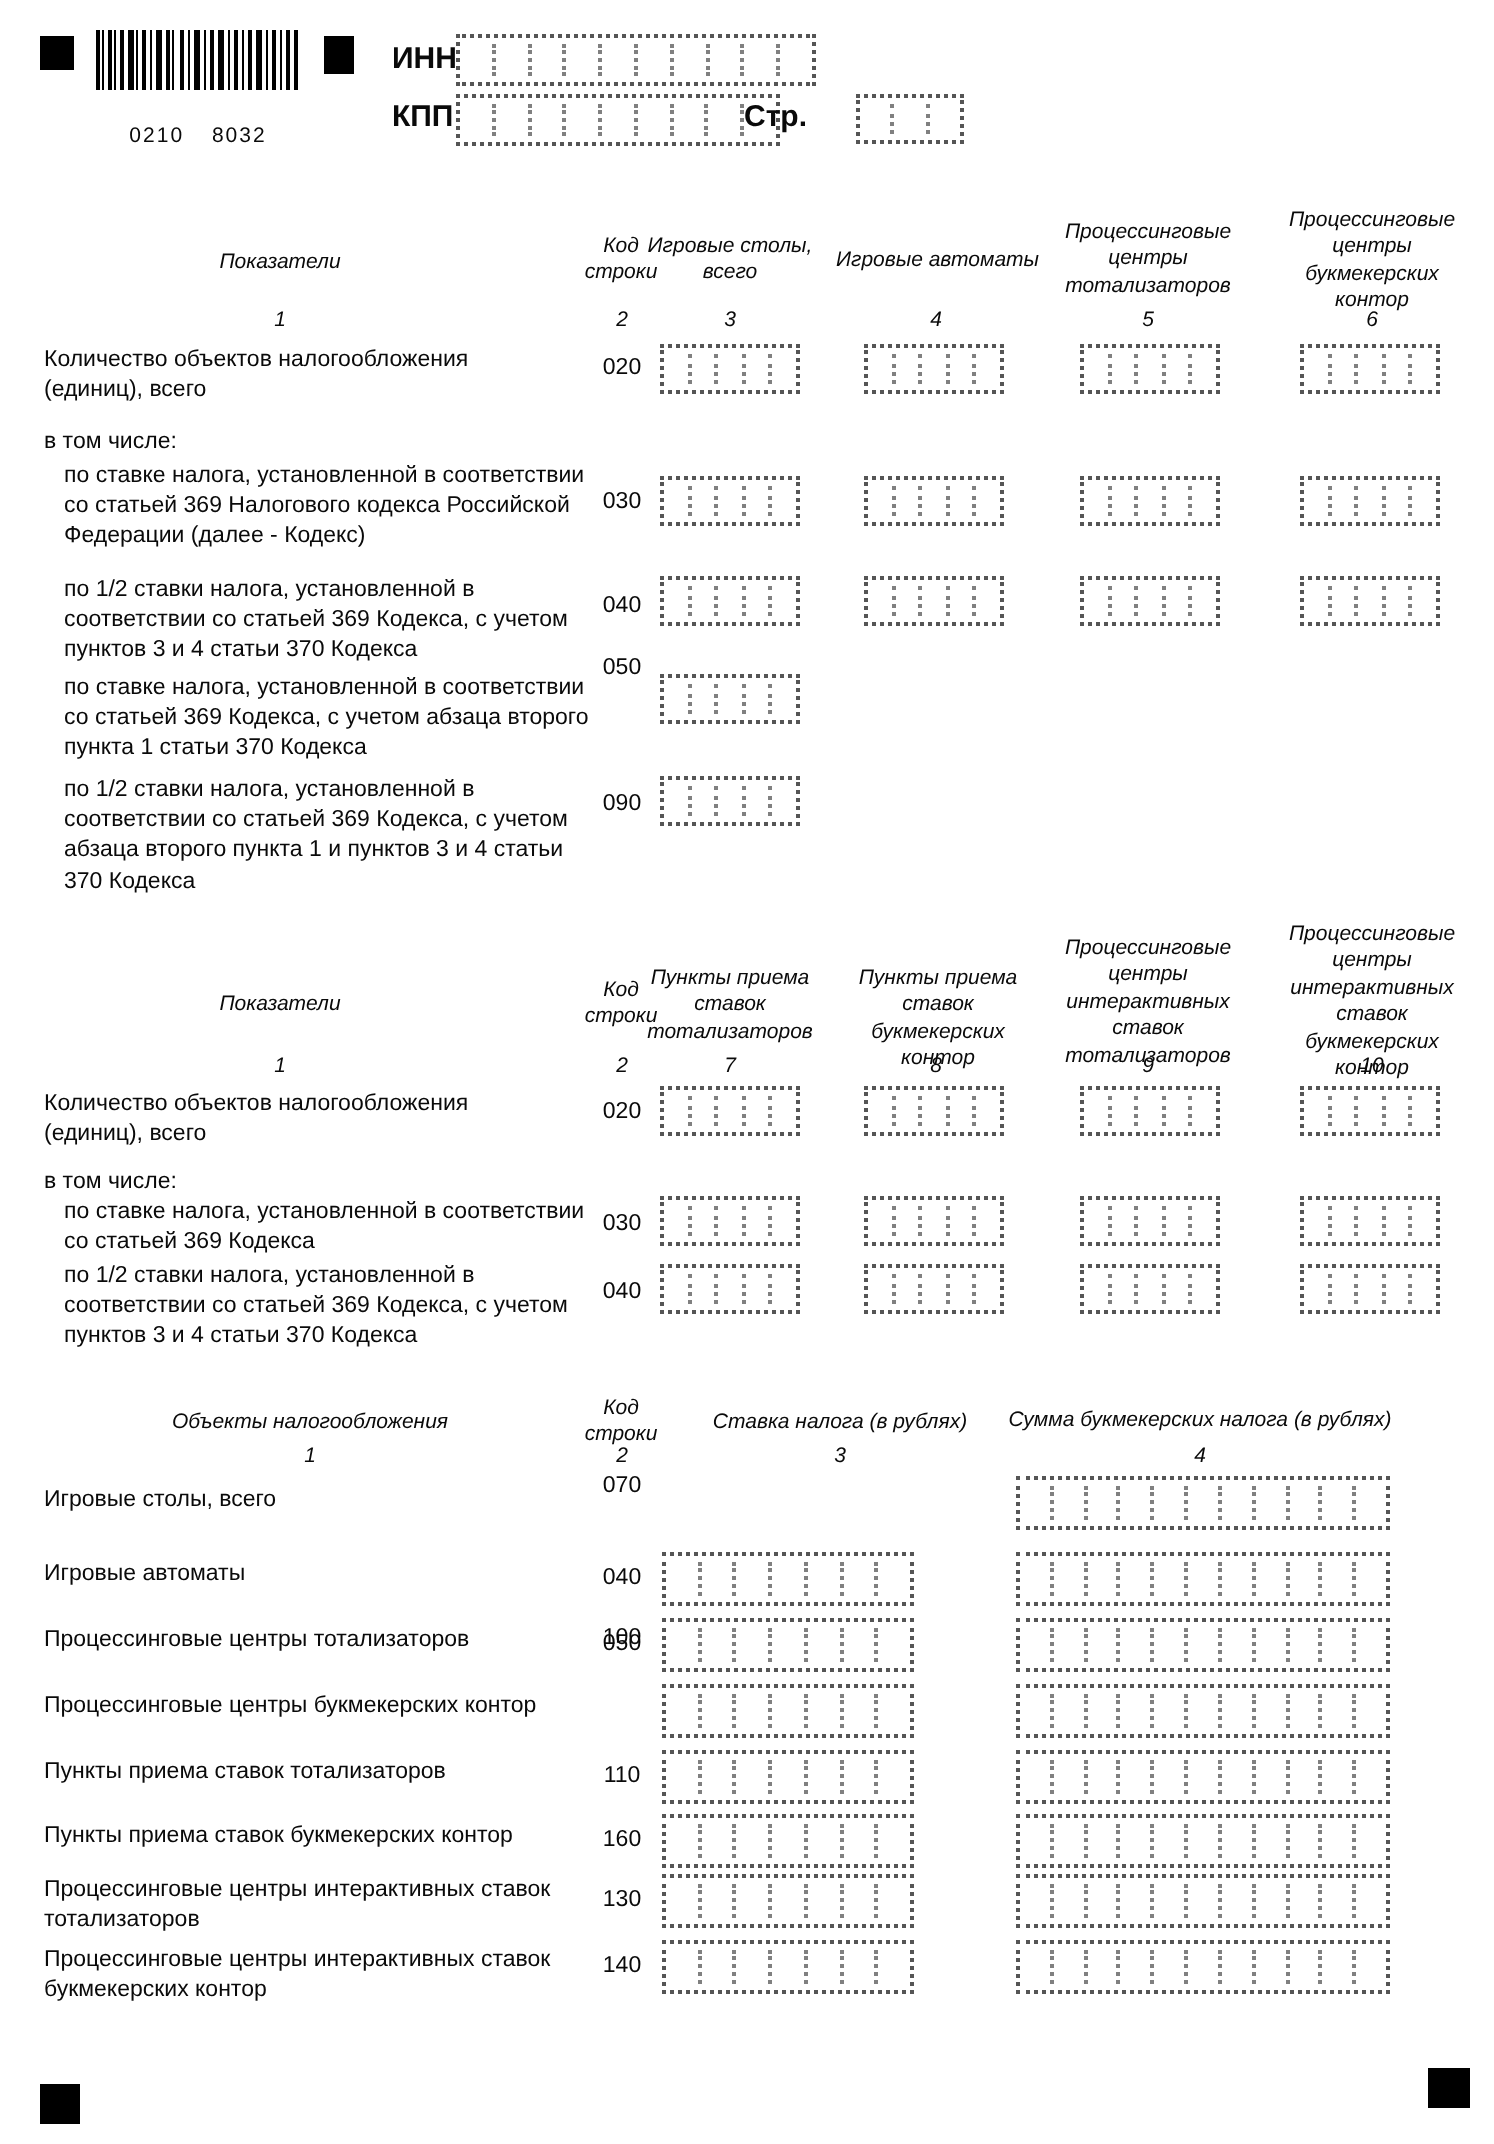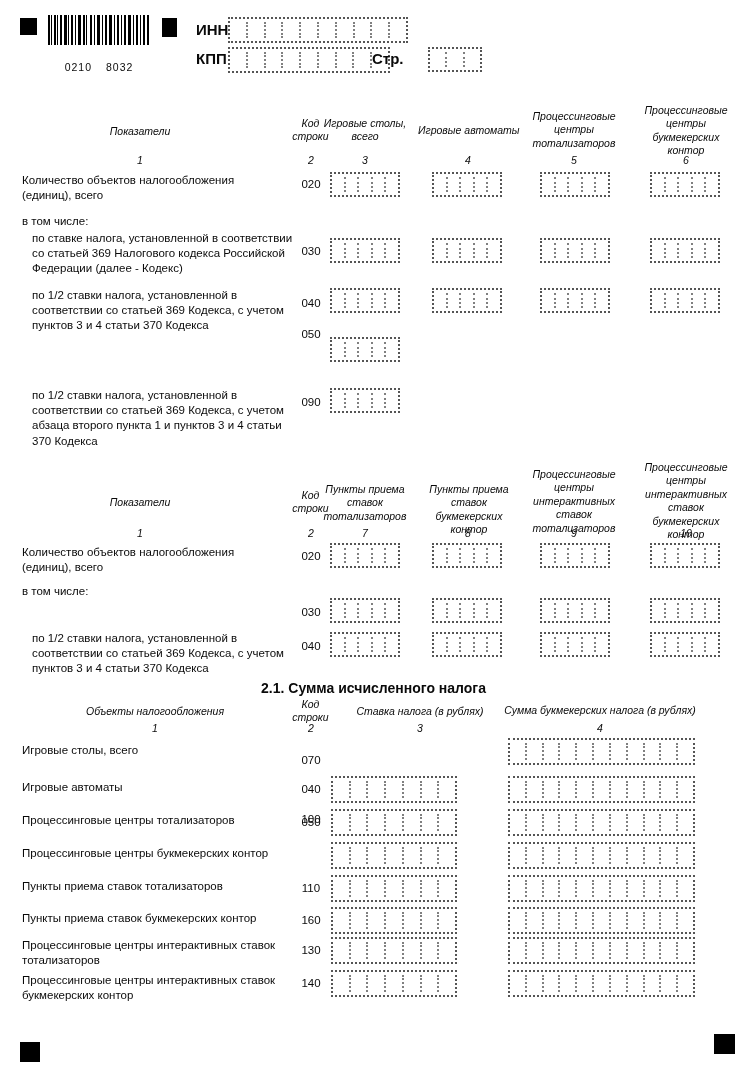--- a/index.html
+++ b/index.html
@@ -201,20 +201,21 @@
       <div class="cell"></div>
     </div>
   <div class="box h25" style="left:650px;top:288px;width:70px">
       <div class="cell"></div>
       <div class="cell"></div>
       <div class="cell"></div>
       <div class="cell"></div>
       <div class="cell"></div>
     </div>
 
+  <div class="lbl" style="left:32px;top:337px;width:266px">по ставке налога, установленной в соответствии со статьей 369 Кодекса, с учетом абзаца второго пункта 1 статьи 370 Кодекса</div>
   <div class="code" style="left:290px;top:328px">050</div>
   <div class="box h25" style="left:330px;top:337px;width:70px">
       <div class="cell"></div>
       <div class="cell"></div>
       <div class="cell"></div>
       <div class="cell"></div>
       <div class="cell"></div>
     </div>
 
   <div class="lbl" style="left:32px;top:388px;width:266px">по 1/2 ставки налога, установленной в соответствии со статьей 369 Кодекса, с учетом абзаца второго пункта 1 и пунктов 3 и 4 статьи 370 Кодекса</div>
@@ -266,20 +267,21 @@
   <div class="box h25" style="left:650px;top:543px;width:70px">
       <div class="cell"></div>
       <div class="cell"></div>
       <div class="cell"></div>
       <div class="cell"></div>
       <div class="cell"></div>
     </div>
 
   <div class="lbl" style="left:22px;top:584px">в том числе:</div>
 
+  <div class="lbl" style="left:32px;top:599px;width:266px">по ставке налога, установленной в соответствии со статьей 369 Кодекса</div>
   <div class="code" style="left:290px;top:606px">030</div>
   <div class="box h25" style="left:330px;top:598px;width:70px">
       <div class="cell"></div>
       <div class="cell"></div>
       <div class="cell"></div>
       <div class="cell"></div>
       <div class="cell"></div>
     </div>
   <div class="box h25" style="left:432px;top:598px;width:70px">
       <div class="cell"></div>
@@ -327,33 +329,32 @@
       <div class="cell"></div>
     </div>
   <div class="box h25" style="left:650px;top:632px;width:70px">
       <div class="cell"></div>
       <div class="cell"></div>
       <div class="cell"></div>
       <div class="cell"></div>
       <div class="cell"></div>
     </div>
 
-  <div class="title" style="top:680px">2.1. Сумма исчисленного налога</div>
 
   <div class="hd" style="left:75px;top:705px;width:160px">Объекты налогообложения</div>
   <div class="hd" style="left:288px;top:698px;width:45px">Код строки</div>
   <div class="hd nw" style="left:350px;top:705px;width:140px">Ставка налога (в рублях)</div>
   <div class="hd nw" style="left:500px;top:704px;width:200px">Сумма букмекерских налога (в рублях)</div>
   <div class="num" style="left:134px;top:722px">1</div>
   <div class="num" style="left:290px;top:722px">2</div>
   <div class="num" style="left:399px;top:722px">3</div>
   <div class="num" style="left:579px;top:722px">4</div>
 
   <div class="lbl" style="left:22px;top:743px;width:280px">Игровые столы, всего</div>
-  <div class="code" style="left:290px;top:754px">070</div>
+  <div class="code" style="left:290px;top:737px">070</div>
   <div class="box h27" style="left:508px;top:738px;width:187px">
       <div class="cell"></div>
       <div class="cell"></div>
       <div class="cell"></div>
       <div class="cell"></div>
       <div class="cell"></div>
       <div class="cell"></div>
       <div class="cell"></div>
       <div class="cell"></div>
       <div class="cell"></div>

